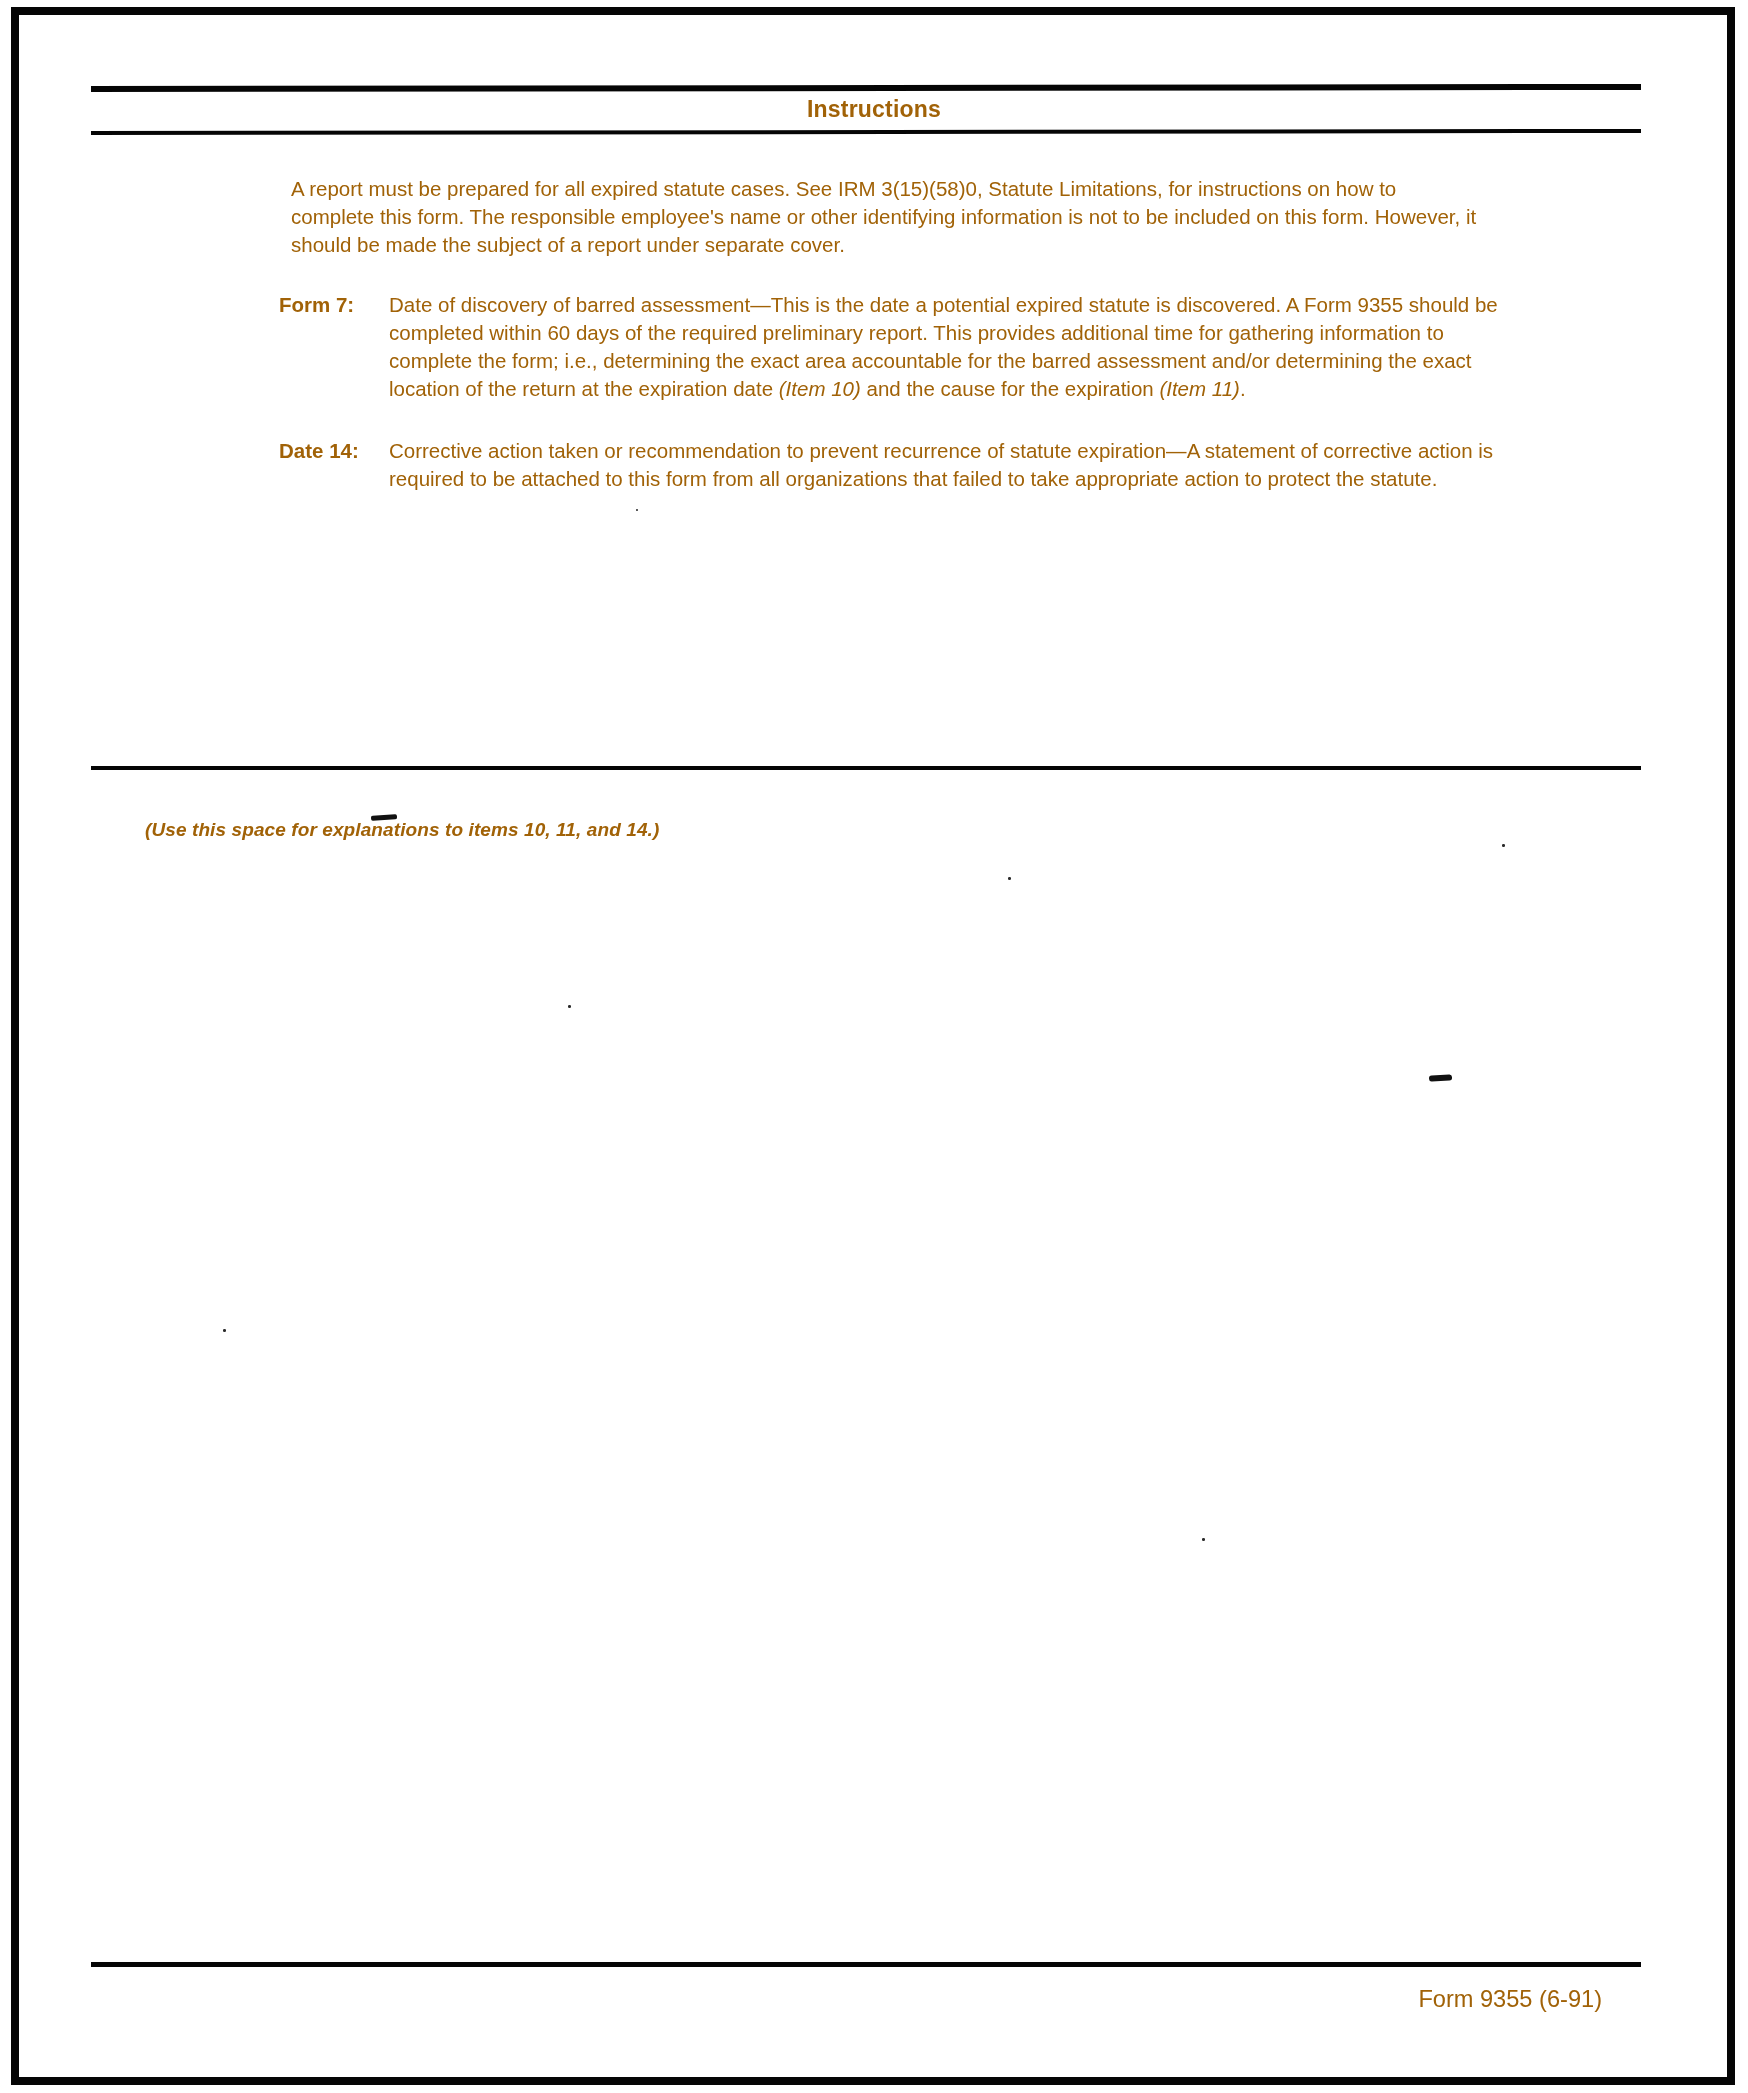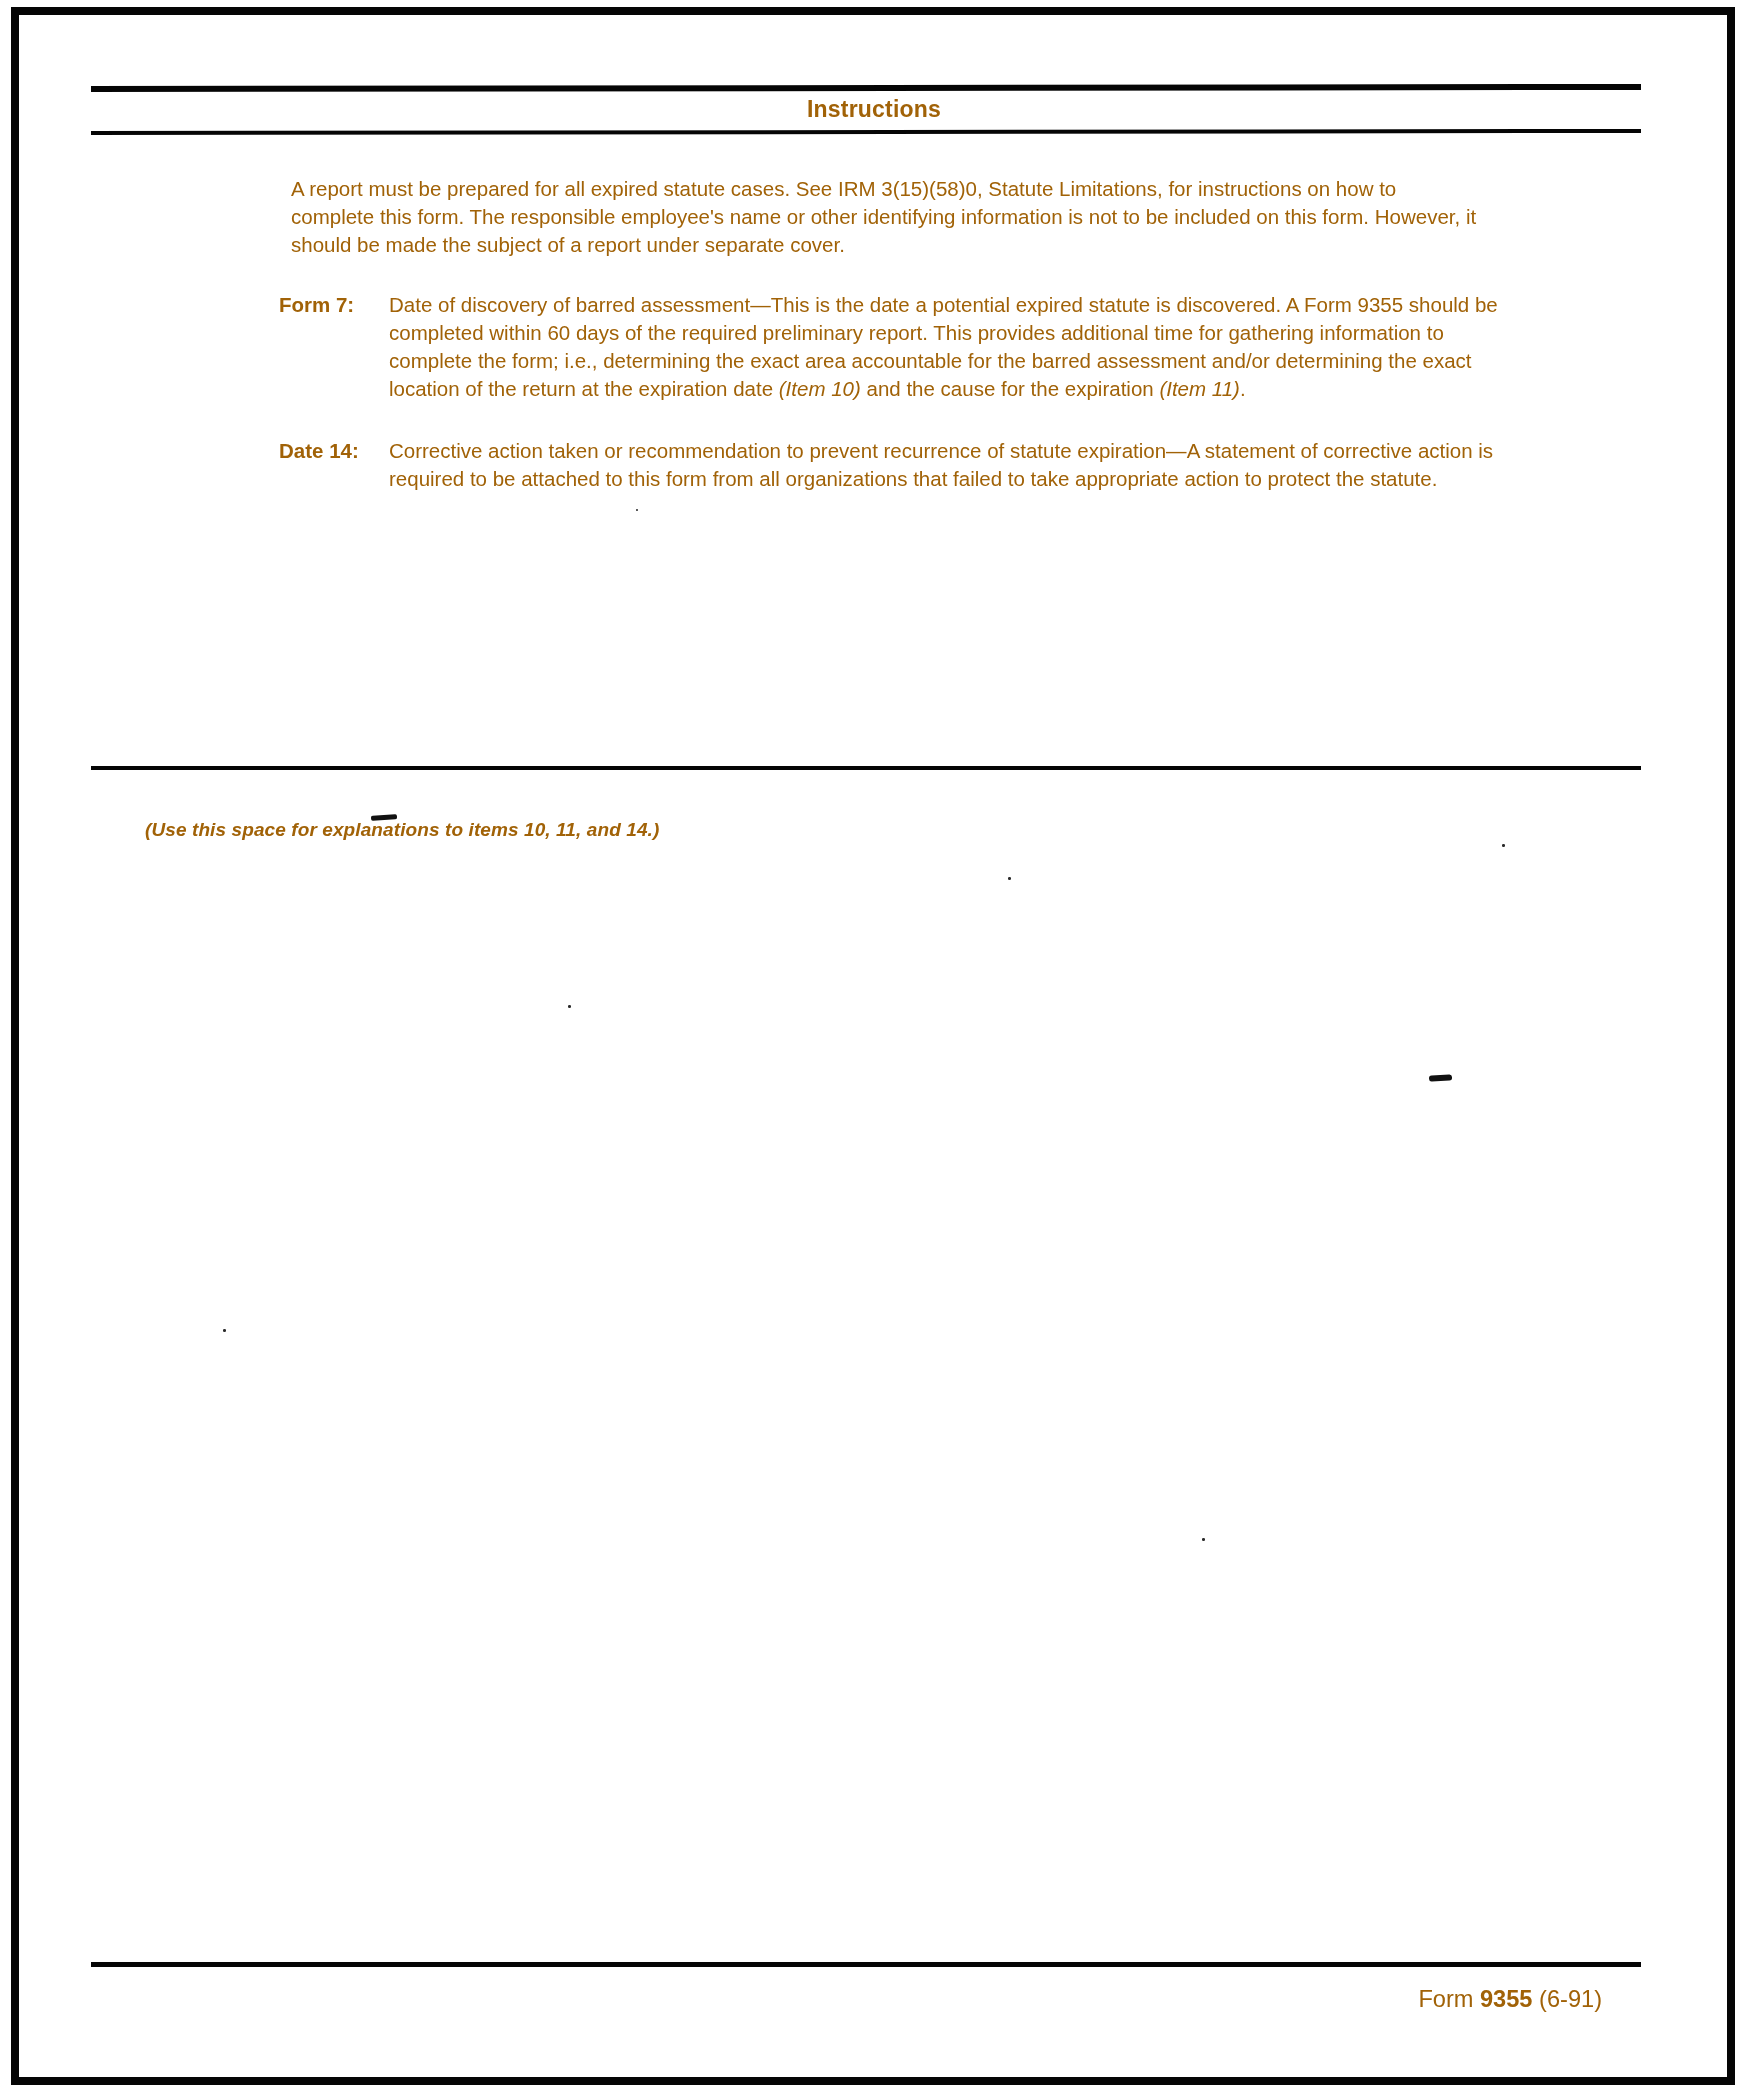--- a/index.html
+++ b/index.html
@@ -78,21 +78,21 @@
     margin-top: 43px;
   }
   .footer {
     position: absolute;
     top: 1986px;
     left: 1255px;
     width: 347px;
     text-align: right;
     font-size: 23.6px;
   }
-  .footer .form-number { font-weight: bold; }
+  .footer .form-number { font-weight: normal; }
   .artifact {
     position: absolute;
     background: #111;
     border-radius: 1.8px;
   }
   .smudge-1 { left: 371px; top: 815px; width: 25.5px; height: 4.5px; transform: rotate(-4deg); }
   .smudge-2 { left: 1429px; top: 1075px; width: 23px; height: 5.5px; transform: rotate(-3deg); border-radius: 2.7px; }
   .dot { width: 2.7px; height: 2.7px; border-radius: 50%; background: #2a2a2a; }
   .dot-1 { left: 1502px; top: 844px; }
   .dot-2 { left: 1008px; top: 877px; }

